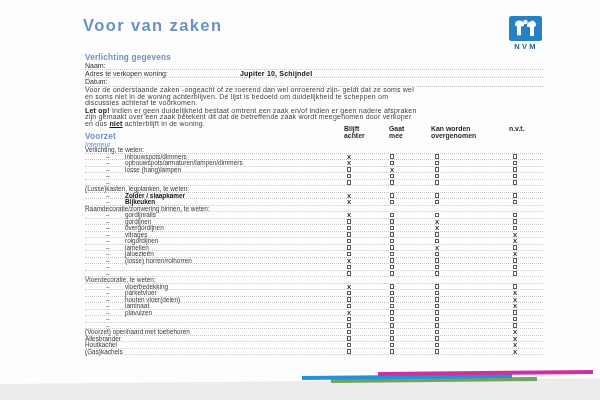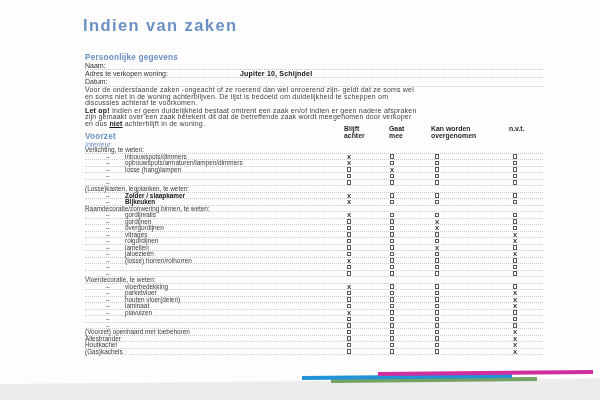--- a/index.html
+++ b/index.html
@@ -51,24 +51,35 @@
   .stripe { position:absolute; height:3.6px; transform:rotate(-0.55deg); transform-origin:left top; }
   .stripe.green { left:331px; top:379.4px; width:206px; background:#73a263; }
   .stripe.blue  { left:302px; top:375.6px; width:210px; background:#2293d6; }
   .stripe.pink  { left:378px; top:371.6px; width:215px; background:#cf2f9f; }
 </style>
 </head>
 <body>
 
 <div class="page">
 
-  <div class="abs title">Indien van zaken</div>
-
-
-  <div class="abs p-heading">Persoonlijke gegevens</div>
+  <div class="abs title">Voor van zaken</div>
+
+  <div class="abs logo">
+    <span>
+      <svg width="33" height="25" viewBox="0 0 33 25">
+        <rect x="0" y="0" width="33" height="25" rx="2.5" fill="#2581c4"></rect>
+        <circle cx="16.5" cy="6" r="2.2" fill="#ffffff"></circle>
+        <path d="M10.5 4.5 a4.6 4.6 0 0 1 4.6 4.6 q0 1.2-1.1 1.2 h-2 v9 h-4 v-9 q-2.1-0.2-2.1-1.8 a4.6 4.6 0 0 1 4.6-4z" fill="#ffffff"></path>
+        <path d="M22.5 4.5 a4.6 4.6 0 0 1 4.6 4.6 q0 1.6-2.1 1.8 v9 h-4 v-9 h-2 q-1.1 0-1.1-1.2 a4.6 4.6 0 0 1 4.6-4.2z" fill="#ffffff"></path>
+      </svg>
+    </span>
+    <div class="logo-text">NVM</div>
+  </div>
+
+  <div class="abs p-heading">Verlichting gegevens</div>
 
   <div class="abs fields">
     <div class="field">
       <span class="flabel">Naam:</span>
       <span class="fvalue"></span>
     </div>
     <div class="field">
       <span class="flabel">Adres te verkopen woning:</span>
       <span class="fvalue">Jupiter 10, Schijndel</span>
     </div>

